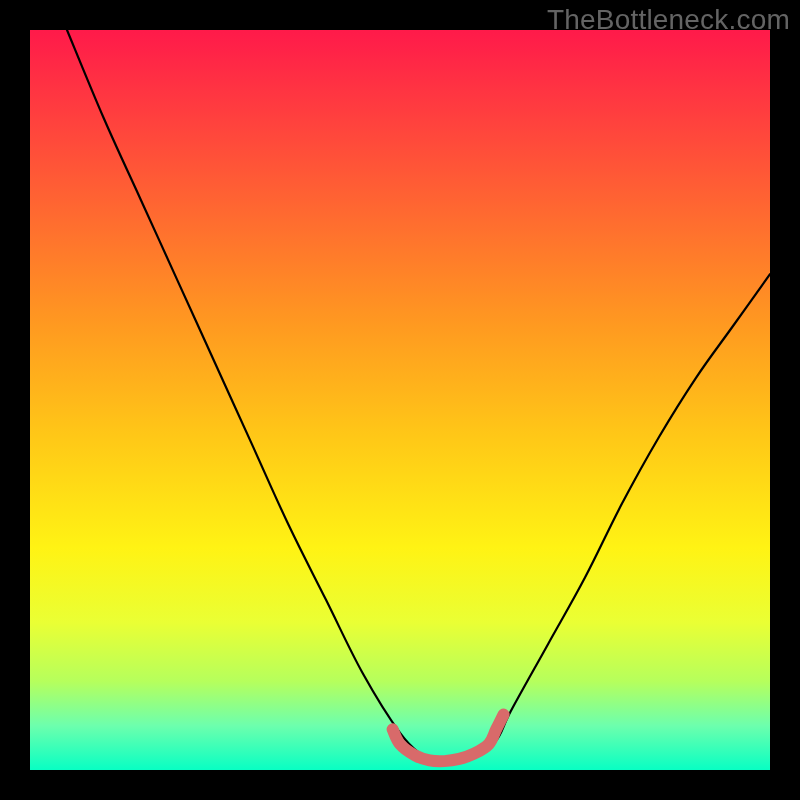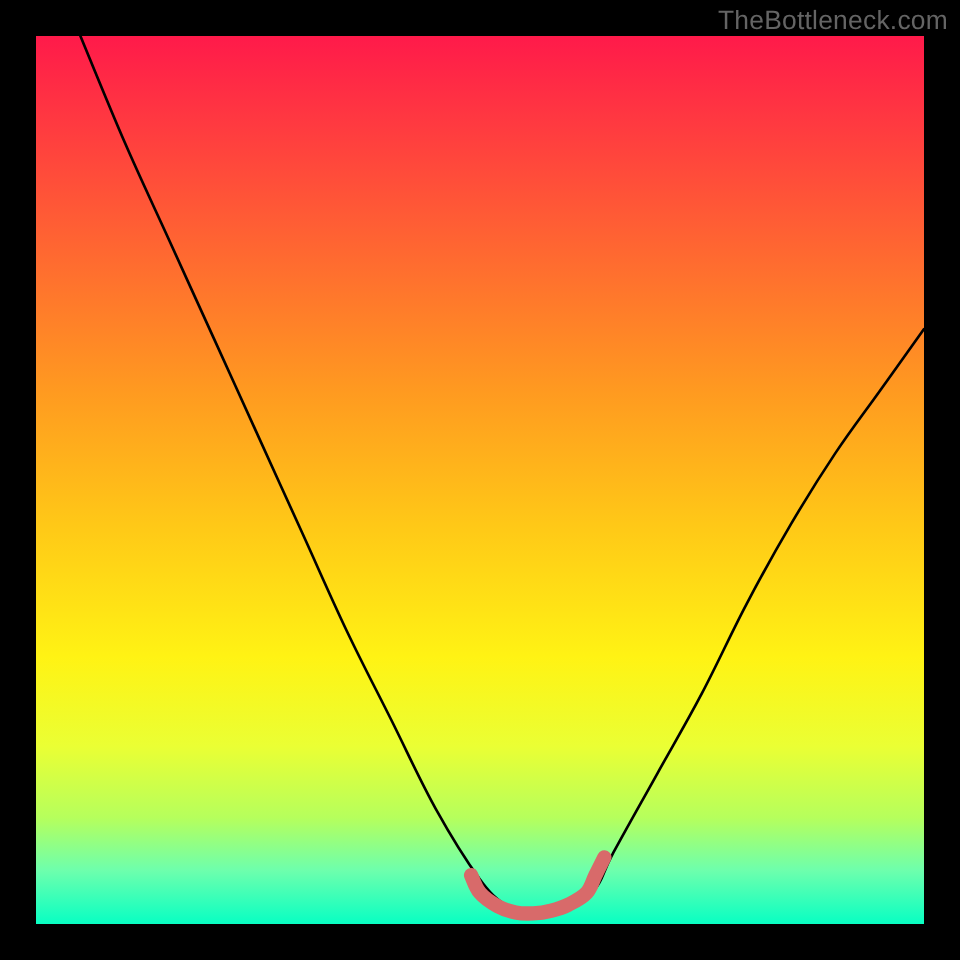--- a/index.html
+++ b/index.html
@@ -36,21 +36,21 @@
       #b6ff5c 88%,
       #6dffad 94%,
       #08ffc3 100%
     );
   }
   .watermark {
     position: absolute;
     top: 4px;
     right: 10px;
     color: #646464;
-    font-size: 22px;
+    font-size: 28px;
     font-weight: 400;
     letter-spacing: 0.2px;
     user-select: none;
   }
   svg.curve-layer {
     position: absolute;
     left: 0;
     top: 0;
     width: 740px;
     height: 740px;

